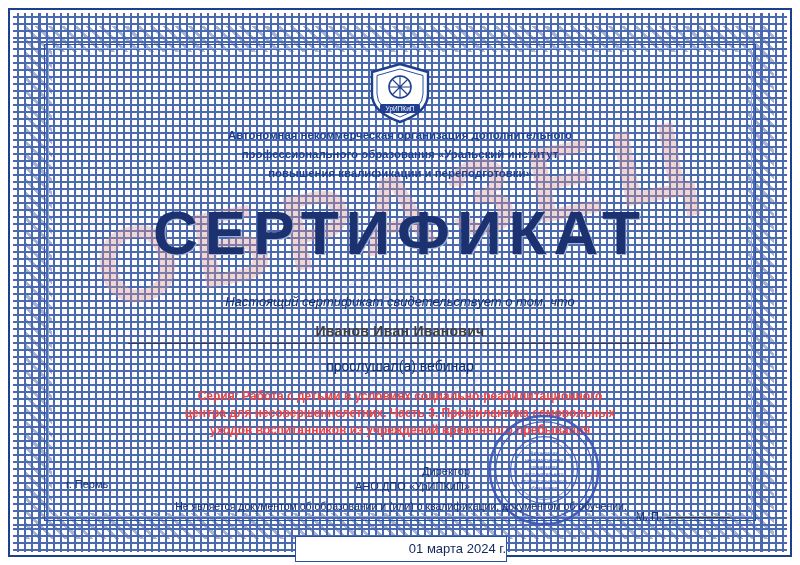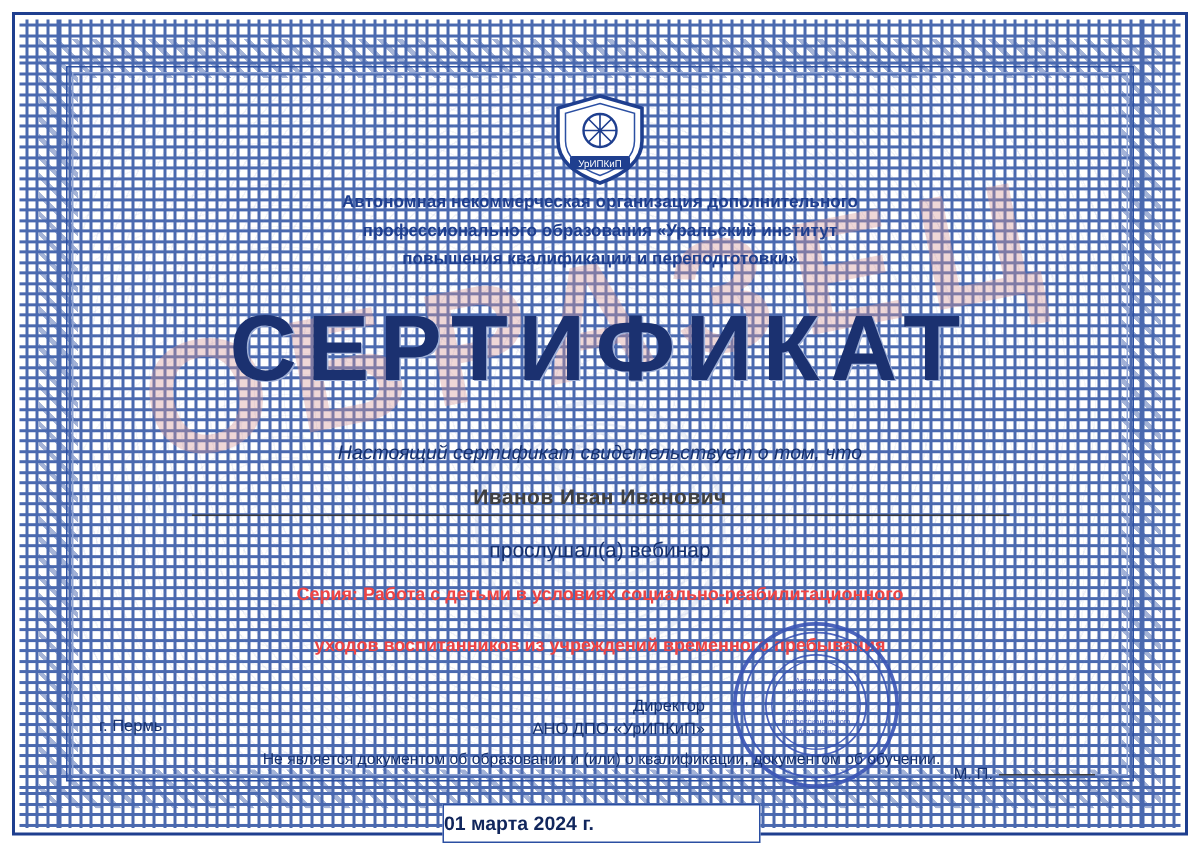--- a/index.html
+++ b/index.html
@@ -236,23 +236,23 @@
   .date-box {
     position: absolute;
     left: 50%;
     margin-left: -105px;
     top: 480px;
     width: 210px;
     padding: 4px 0 5px 0;
     border: 1px solid #2b4fa2;
     background: #ffffff;
     font-size: 13px;
-    font-weight: bold;
+    font-weight: normal;
     color: #11265c;
-    text-align: left;
+    text-align: right;
   }
 </style>
 </head>
 <body>
 
 <div class="certificate">
 
   <div class="border-outer"></div>
   <div class="border-ornament"></div>
   <div class="border-inner-line"></div>
@@ -290,21 +290,21 @@
 
     <div class="subtitle">Настоящий сертификат свидетельствует о том, что</div>
 
     <div class="holder-name">Иванов Иван Иванович</div>
     <div class="name-rule"></div>
 
     <div class="action">прослушал(а) вебинар</div>
 
     <div class="course">
       <span>Серия: Работа с детьми в условиях социально-реабилитационного</span><br>
-      <br>
+      <span>центра для несовершеннолетних. Часть 3. Профилактика самовольных</span><br>
       <span>уходов воспитанников из учреждений временного пребывания</span>
     </div>
 
     <svg class="stamp" viewBox="0 0 120 120">
       <circle cx="60" cy="60" r="55" fill="none" stroke="#3a55b5" stroke-width="2.5"></circle>
       <circle cx="60" cy="60" r="49" fill="none" stroke="#3a55b5" stroke-width="1.2"></circle>
       <circle cx="60" cy="60" r="34" fill="none" stroke="#3a55b5" stroke-width="1.2"></circle>
       <circle cx="60" cy="60" r="30" fill="none" stroke="#3a55b5" stroke-width="0.8"></circle>
       <g stroke="#3a55b5" stroke-width="0.7">
         <path d="M60 5 L60 11 M60 109 L60 115 M5 60 L11 60 M109 60 L115 60"></path>

